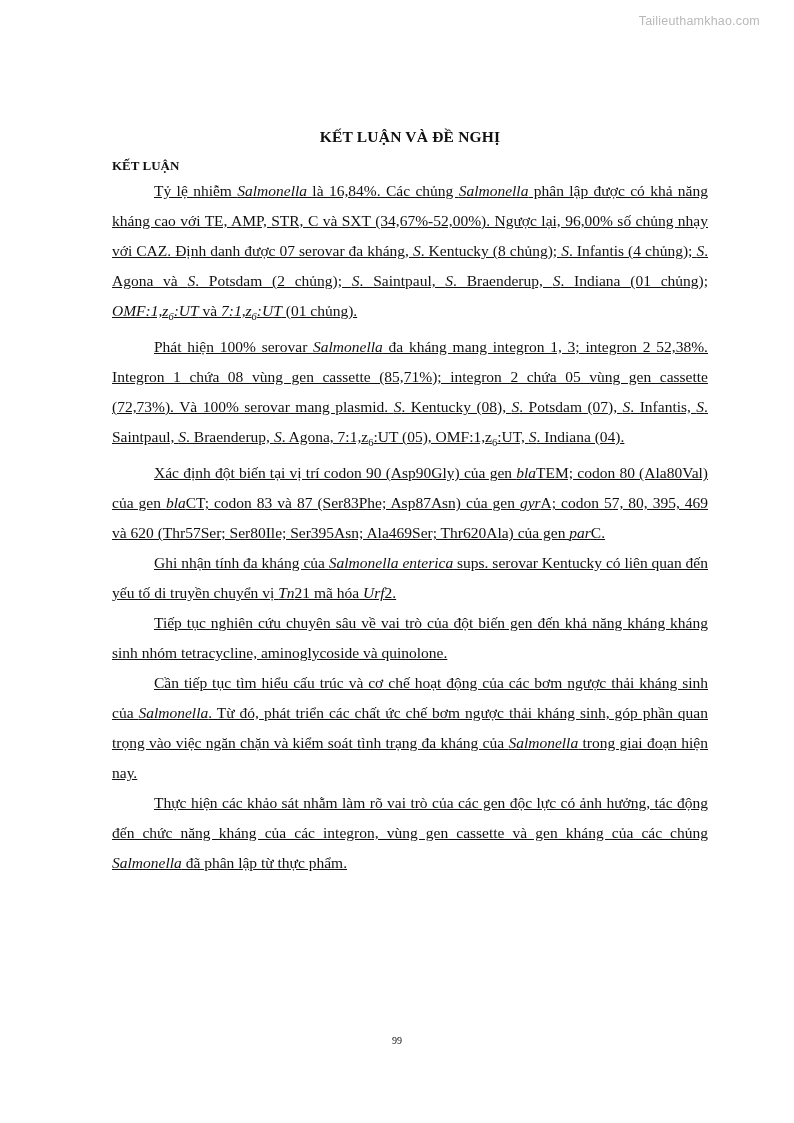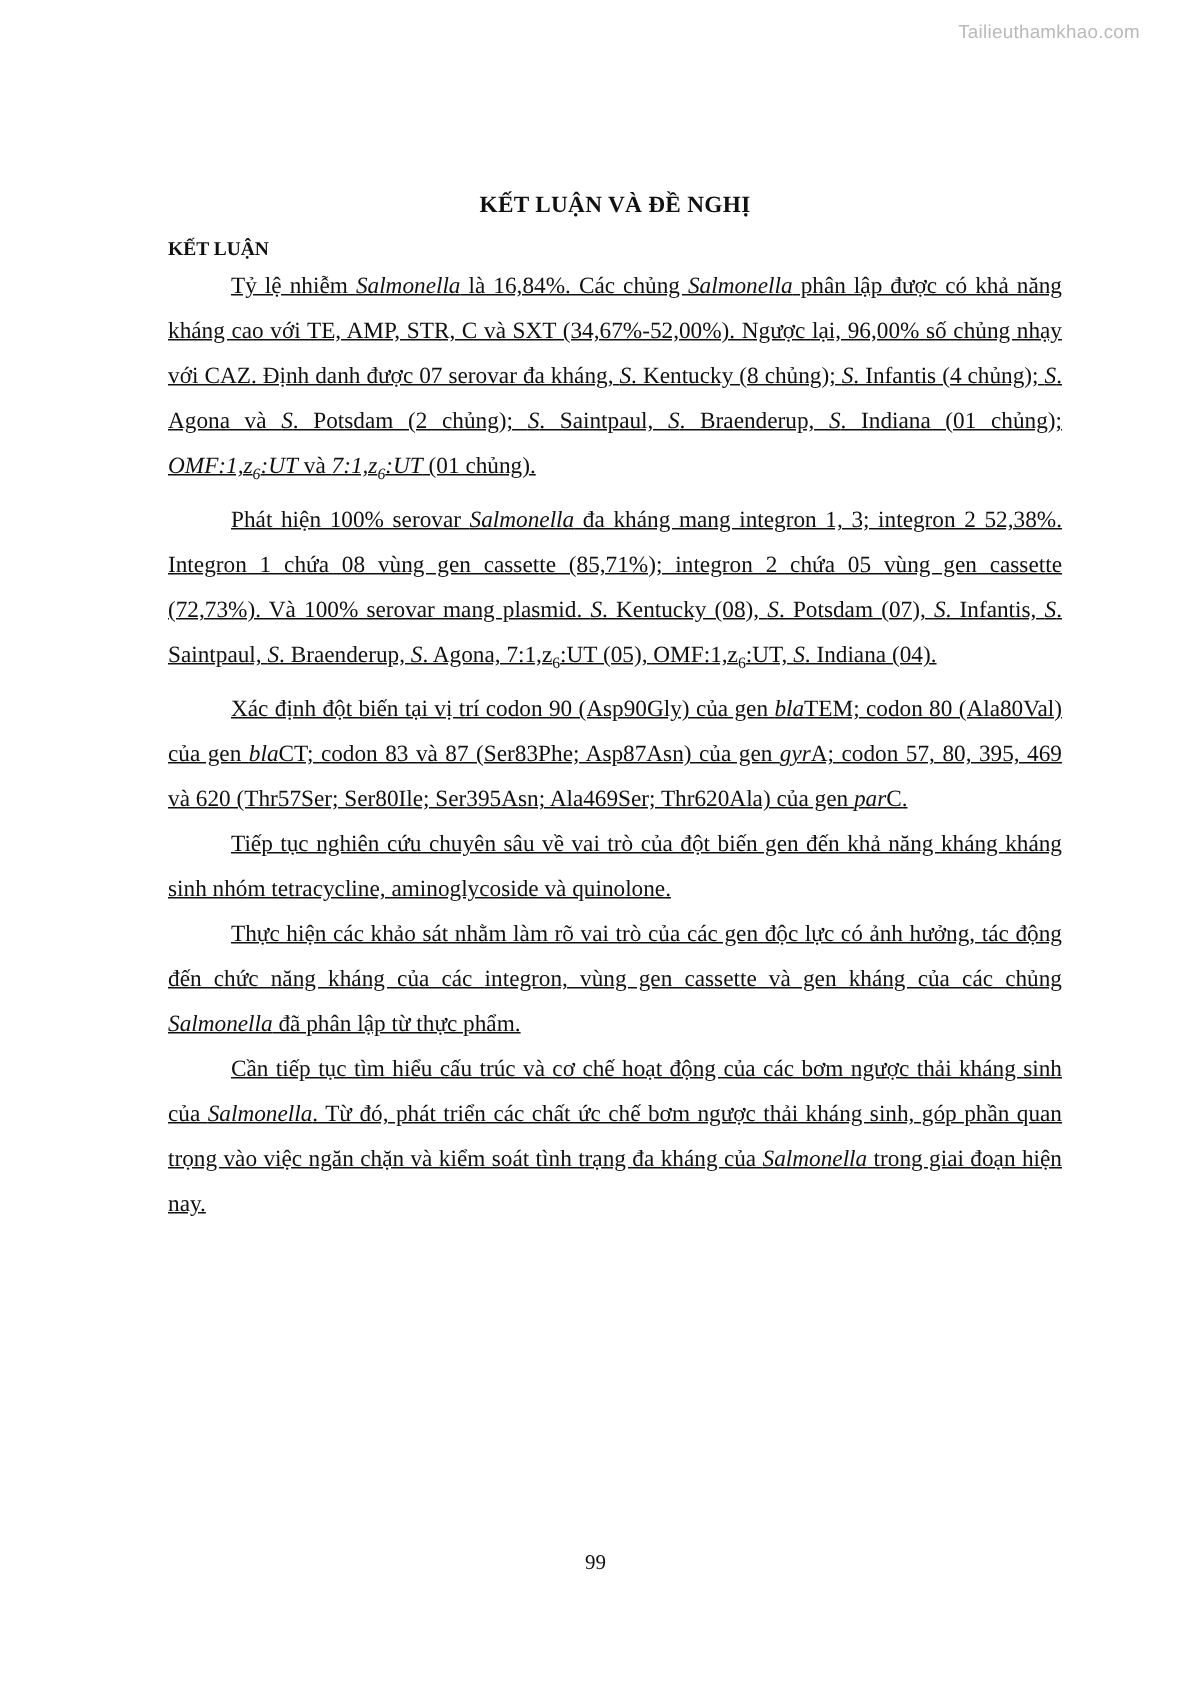--- a/index.html
+++ b/index.html
@@ -60,21 +60,21 @@
     text-decoration: underline;
   }
   .it { font-style: italic; }
   .sub { font-size: 10.5px; vertical-align: sub; }
   .page-number {
     position: absolute;
     top: 1035px;
     left: 0;
     width: 794px;
     text-align: center;
-    font-size: 14px;
+    font-size: 10px;
   }
 </style>
 </head>
 <body>
 
 <div class="page">
 
   <div class="watermark">Tailieuthamkhao.com</div>
 
   <div class="content">
@@ -88,29 +88,32 @@
     </p>
 
     <p class="body">
       Phát hiện 100% serovar <span class="it">Salmonella</span> đa kháng mang integron 1, 3; integron 2 52,38%. Integron 1 chứa 08 vùng gen cassette (85,71%); integron 2 chứa 05 vùng gen cassette (72,73%). Và 100% serovar mang plasmid. <span class="it">S</span>. Kentucky (08), <span class="it">S</span>. Potsdam (07), <span class="it">S</span>. Infantis, <span class="it">S</span>. Saintpaul, <span class="it">S</span>. Braenderup, <span class="it">S</span>. Agona, 7:1,z<span class="sub">6</span>:UT (05), OMF:1,z<span class="sub">6</span>:UT, <span class="it">S</span>. Indiana (04).
     </p>
 
     <p class="body">
       Xác định đột biến tại vị trí codon 90 (Asp90Gly) của gen <span class="it">bla</span>TEM; codon 80 (Ala80Val) của gen <span class="it">bla</span>CT; codon 83 và 87 (Ser83Phe; Asp87Asn) của gen <span class="it">gyr</span>A; codon 57, 80, 395, 469 và 620 (Thr57Ser; Ser80Ile; Ser395Asn; Ala469Ser; Thr620Ala) của gen <span class="it">par</span>C.
     </p>
 
+    <p class="body">
+      Ghi nhận tính đa kháng của <span class="it">Salmonella enterica</span> sups. serovar Kentucky có liên quan đến yếu tố di truyền chuyển vị <span class="it">Tn</span>21 mã hóa <span class="it">Urf</span>2.
+    </p>
 
 
     <p class="body">Tiếp tục nghiên cứu chuyên sâu về vai trò của đột biến gen đến khả năng kháng kháng sinh nhóm tetracycline, aminoglycoside và quinolone.</p>
 
     <p class="body">
-      Thực hiện các khảo sát nhằm làm rõ vai trò của các gen độc lực có ảnh hưởng, tác động đến chức năng kháng của các integron, vùng gen cassette và gen kháng của các chủng <span class="it">Salmonella</span> đã phân lập từ thực phẩm.
+      Cần tiếp tục tìm hiểu cấu trúc và cơ chế hoạt động của các bơm ngược thải kháng sinh của <span class="it">Salmonella</span>. Từ đó, phát triển các chất ức chế bơm ngược thải kháng sinh, góp phần quan trọng vào việc ngăn chặn và kiểm soát tình trạng đa kháng của <span class="it">Salmonella</span> trong giai đoạn hiện nay.
     </p>
 
     <p class="body">
-      Cần tiếp tục tìm hiểu cấu trúc và cơ chế hoạt động của các bơm ngược thải kháng sinh của <span class="it">Salmonella</span>. Từ đó, phát triển các chất ức chế bơm ngược thải kháng sinh, góp phần quan trọng vào việc ngăn chặn và kiểm soát tình trạng đa kháng của <span class="it">Salmonella</span> trong giai đoạn hiện nay.
+      Thực hiện các khảo sát nhằm làm rõ vai trò của các gen độc lực có ảnh hưởng, tác động đến chức năng kháng của các integron, vùng gen cassette và gen kháng của các chủng <span class="it">Salmonella</span> đã phân lập từ thực phẩm.
     </p>
 
   </div>
 
   <div class="page-number">99</div>
 
 </div>
 
 </body></html>

